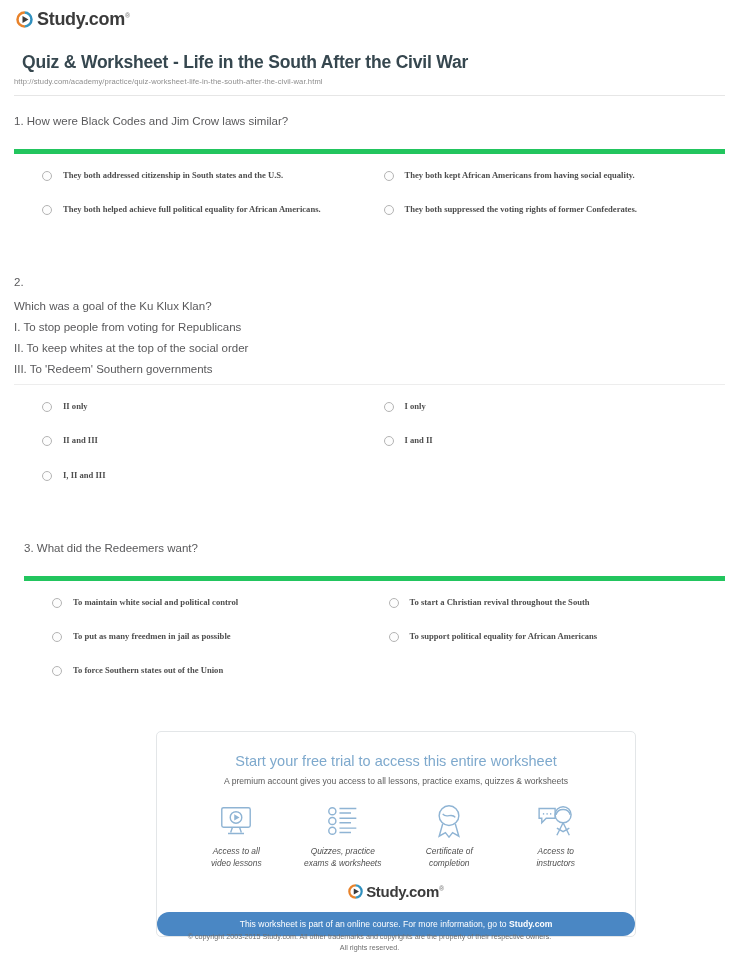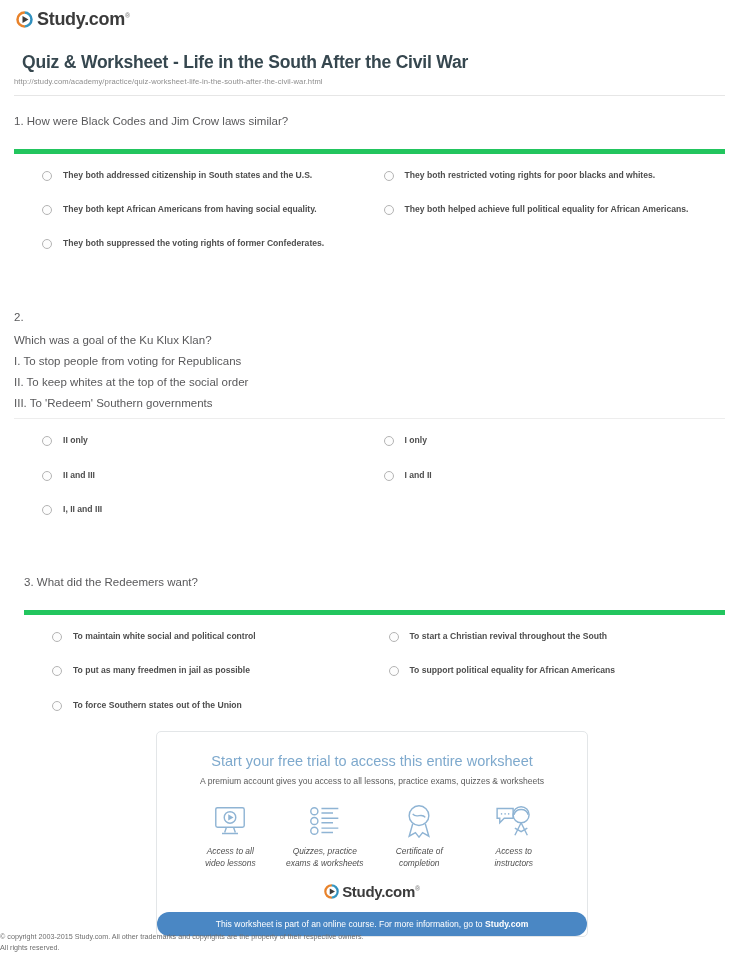--- a/index.html
+++ b/index.html
@@ -70,20 +70,21 @@
   .q-stem-line {
     font-size: 11.5px;
     color: #59595b;
     padding-top: 9px;
   }
 
   .options {
     display: flex;
     flex-wrap: wrap;
     padding: 15px 0 0 28px;
+    font-family: Liberation Serif, serif;
   }
   .option {
     width: 50%;
     box-sizing: border-box;
     display: flex;
     align-items: flex-start;
     gap: 11px;
     padding-right: 26px;
     margin-bottom: 21px;
   }
@@ -101,21 +102,21 @@
     font-weight: bold;
     color: #4e4e4e;
     line-height: 1.55;
   }
 
   
   .promo {
     position: absolute;
     left: 156px;
     top: 731px;
-    width: 432px;
+    width: 480px;
     background: #ffffff;
     border: 1px solid #e3e6e8;
     border-radius: 5px;
     box-sizing: border-box;
     overflow: hidden;
   }
   .promo-head {
     text-align: center;
     font-size: 14.5px;
     color: #7ea9cd;
@@ -165,20 +166,21 @@
     padding: 7px 0;
     border-radius: 12px;
   }
   .promo-footer b { font-weight: bold; }
 
   .copyright {
     position: absolute;
     left: 0;
     right: 0;
     top: 932px;
+    text-align: center;
     font-size: 7.2px;
     color: #6e6e6e;
     line-height: 1.5;
   }
 </style>
 </head>
 <body>
 
 <div class="brand-bar">
   <svg class="logo-mark" width="17" height="17" viewBox="0 0 34 34">
@@ -203,24 +205,20 @@
 
 <div class="question-block">
   <div class="q-stem">1. How were Black Codes and Jim Crow laws similar?</div>
   <div class="options">
     <div class="option">
       <span class="radio"></span>
       <span class="option-label">They both addressed citizenship in South states and the U.S.</span>
     </div>
     <div class="option">
       <span class="radio"></span>
-      <span class="option-label">They both restricted voting rights for poor blacks and whites.</span>
-    </div>
-    <div class="option">
-      <span class="radio"></span>
       <span class="option-label">They both kept African Americans from having social equality.</span>
     </div>
     <div class="option">
       <span class="radio"></span>
       <span class="option-label">They both helped achieve full political equality for African Americans.</span>
     </div>
     <div class="option">
       <span class="radio"></span>
       <span class="option-label">They both suppressed the voting rights of former Confederates.</span>
     </div>

